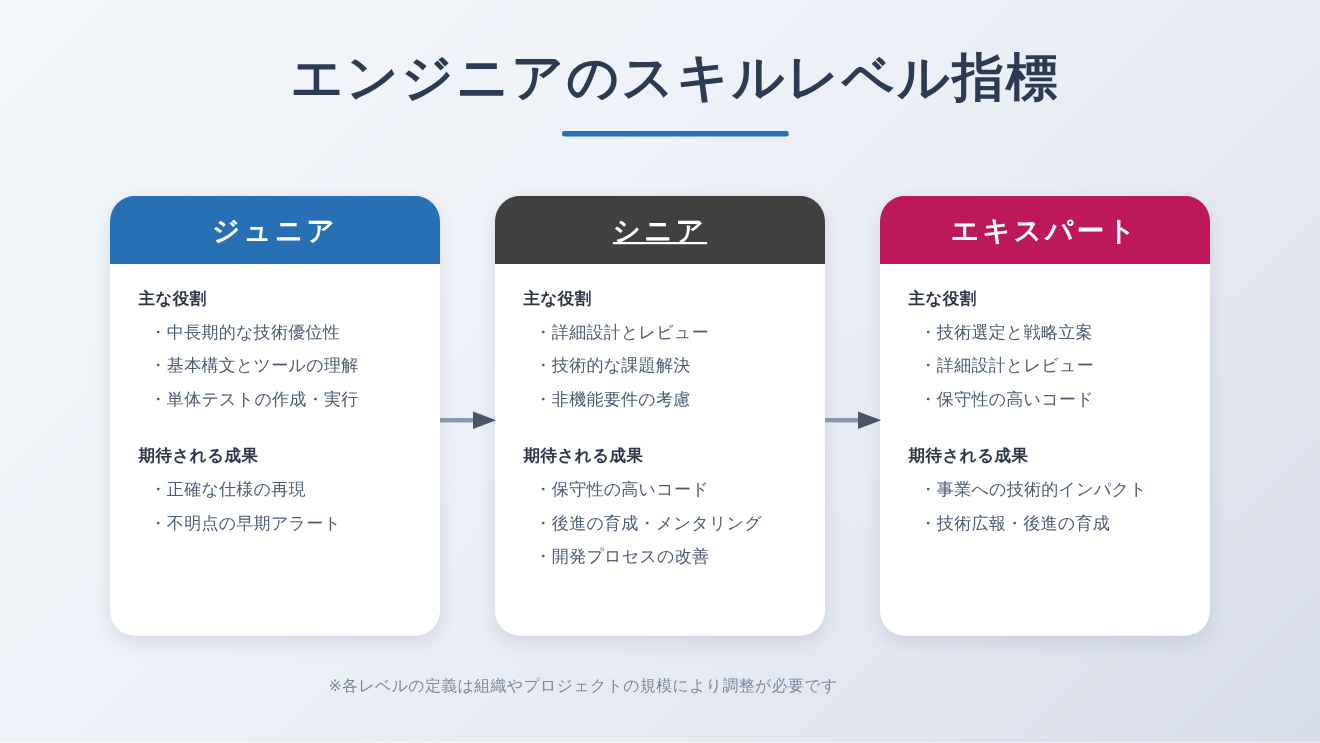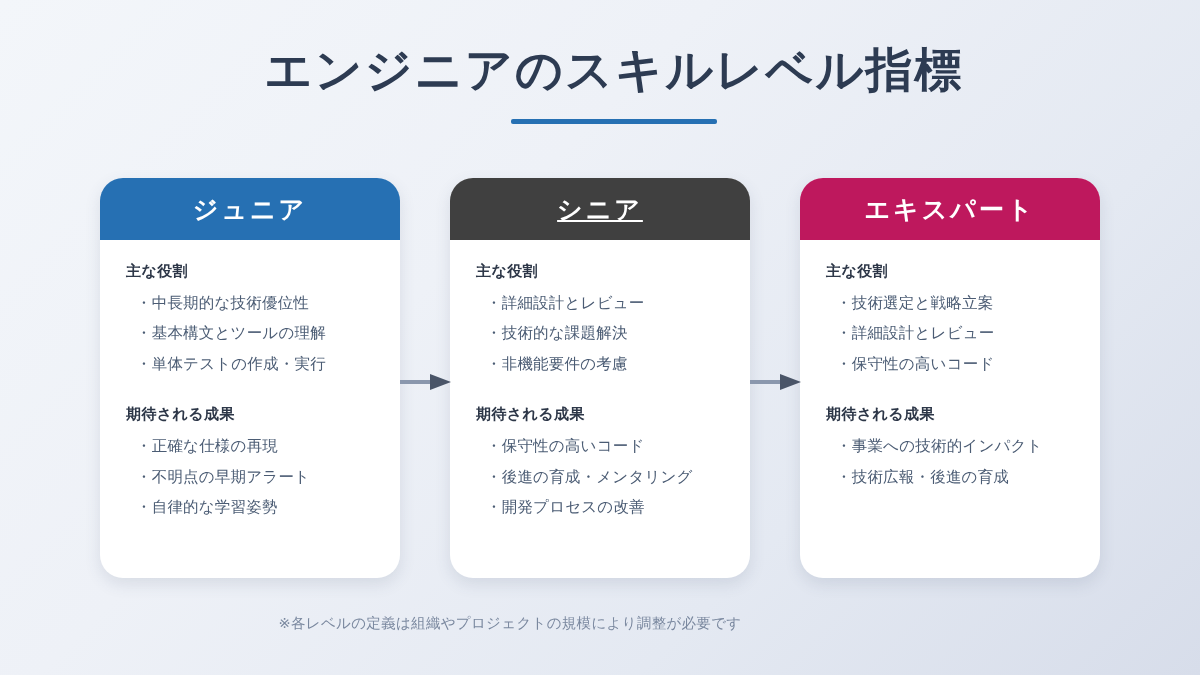--- a/index.html
+++ b/index.html
@@ -142,20 +142,21 @@
   
   .footer-note {
     position: absolute;
     top: 614px;
     left: 0;
     width: 1020px;
     text-align: center;
     font-size: 14.5px;
     color: #7a889f;
     letter-spacing: 0.3px;
+    padding-left: 20px;
   }
 </style>
 </head>
 <body>
 
 <div class="slide">
 
   <div class="title-block">
     <h1 class="title" style="color: rgb(45, 59, 82);">エンジニアのスキルレベル指標</h1>
     <div class="title-underline" style="background: rgb(38, 112, 179);"></div>
@@ -171,21 +172,20 @@
         <div class="section-title">主な役割</div>
         <ul class="bullet-list">
           <li class="bullet-item">・中長期的な技術優位性</li>
           <li class="bullet-item">・基本構文とツールの理解</li>
           <li class="bullet-item">・単体テストの作成・実行</li>
         </ul>
         <div class="section-title second">期待される成果</div>
         <ul class="bullet-list">
           <li class="bullet-item">・正確な仕様の再現</li>
           <li class="bullet-item">・不明点の早期アラート</li>
-          <li class="bullet-item">・自律的な学習姿勢</li>
         </ul>
       </div>
     </div>
 
     <div class="card card-1">
       <div class="card-header" style="background: #404040; text-decoration: underline;">
         <span>シニア</span>
       </div>
       <div class="card-body">
         <div class="section-title">主な役割</div>

